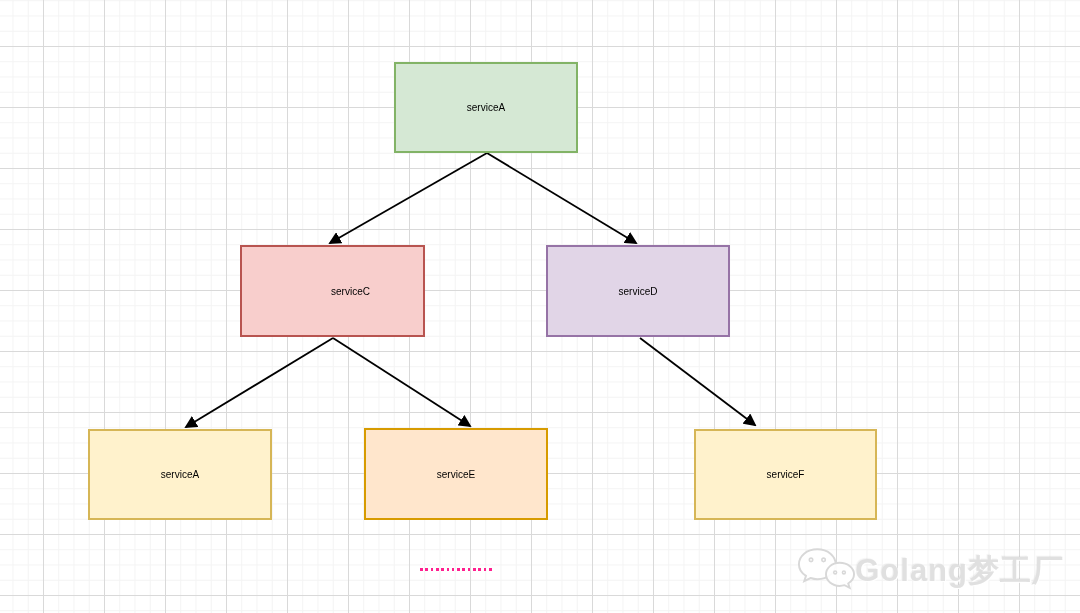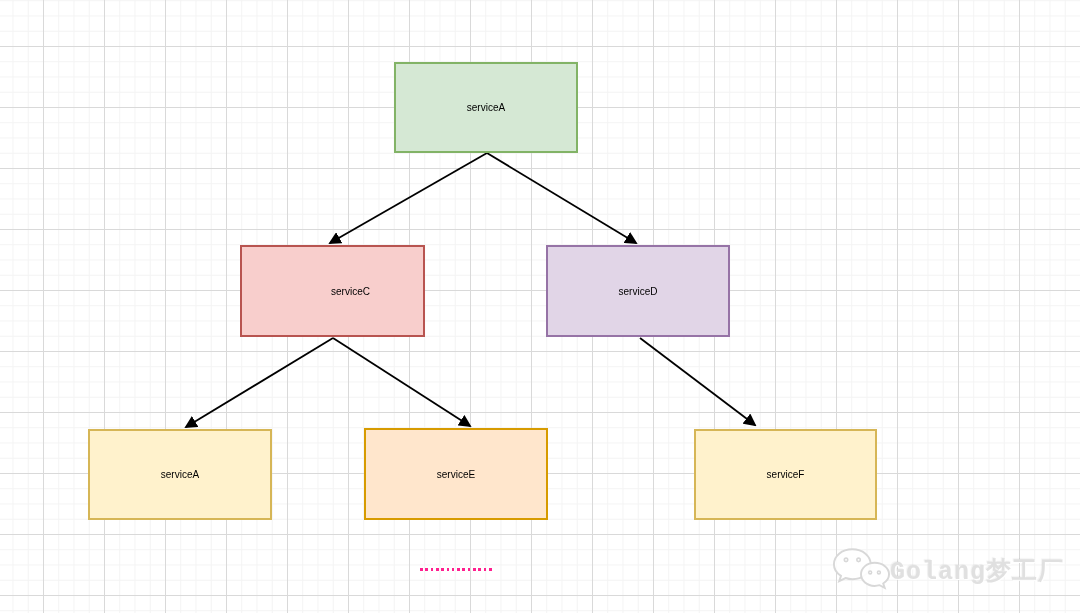--- a/index.html
+++ b/index.html
@@ -18,21 +18,21 @@
   .edges { position: absolute; left: 0; top: 0; }
   .node {
     position: absolute; display: flex; align-items: center; justify-content: center;
     border: 2px solid #000; font-family: "Liberation Sans", sans-serif;
     font-size: 10px; color: #000;
   }
   .dotted { position: absolute; left: 420px; top: 568px; width: 74px; height: 3px; }
   .watermark {
     position: absolute; right: 16px; bottom: 19px;
     display: flex; align-items: center; 
-    font-family: Liberation Mono, monospace; font-size: 25px; font-weight: bold;
+    font-family: Liberation Sans, sans-serif; font-size: 31px; font-weight: bold;
     color: #e0e0e0; letter-spacing: 1px;
     text-shadow: 1px 1px 0 #ffffff, -1px -1px 1px rgba(0,0,0,0.05);
     pointer-events: none;
   }
 </style>
 </head>
 <body>
 
 <div class="canvas">
 

